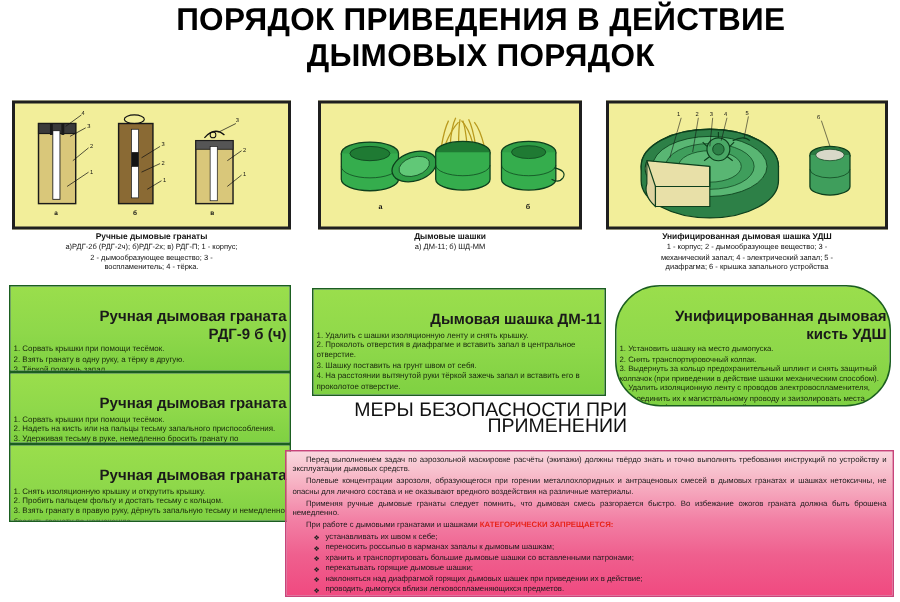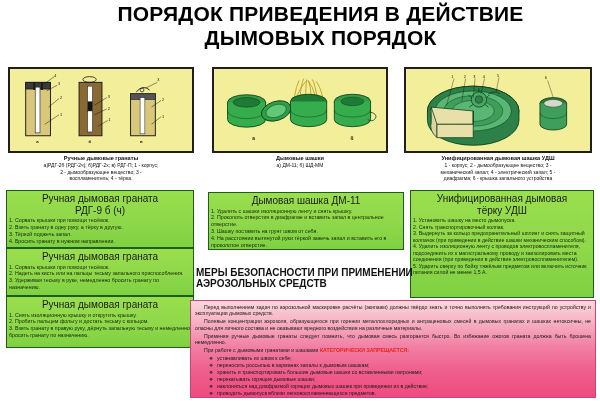--- a/index.html
+++ b/index.html
@@ -52,57 +52,57 @@
 
   
   .greenblk{
     position:absolute;
     border:1.5px solid #1b5e20;
     box-sizing:border-box;
     background:linear-gradient(to bottom,#9ade4c 0%,#8ed84a 55%,#7fd142 100%);
     overflow:hidden;
   }
   .gb-head{
-    text-align:center;
-    font-weight:normal;
+    text-align:right;
+    font-weight:bold;
     font-size:10px;
     line-height:11.5px;
     color:#1a1a1a;
-    padding:2px 2px 1px 2px;
+    padding:15px 2px 1px 2px;
   }
   .gb-head .sub{display:block;}
   .gb-list{margin:0;padding:0 2px 2px 2px;list-style:none;}
   .gb-list li{
     font-size:5.3px;
     line-height:6.6px;
     color:#18260c;
     margin:0 0 0.4px 0;
     white-space:nowrap;
     overflow:hidden;
   }
   .gb-list li.wrap{white-space:normal;}
 
   
   #blk-rdg2b{left:6px;top:190px;width:188px;height:58px;}
   #blk-rdg2x{left:6px;top:248px;width:188px;height:48px;}
   #blk-rdgp{left:6px;top:296px;width:188px;height:52px;}
 
   
-  #blk-dm11{left:208px;top:192px;width:196px;height:58px;}
+  #blk-dm11{left:208px;top:192px;width:196px;height:72px;}
   #blk-dm11 .gb-head{font-size:10px;}
 
   
-  #blk-udsh{left:410px;top:190px;width:184px;height:108px;}
+  #blk-udsh{left:410px;top:190px;width:184px;height:81px;border-radius:30px;}
   #blk-udsh .gb-head{font-size:10px;line-height:11.5px;}
   #blk-udsh .gb-list li{font-size:5.2px;line-height:6.3px;white-space:normal;}
 
   
   .safety-head{
     position:absolute;left:196px;top:268px;width:222px;
-    text-align:left;font-weight:bold;font-size:10px;line-height:10.5px;color:#111;
+    text-align:right;font-weight:normal;font-size:13px;line-height:10.5px;color:#111;
   }
   .safety-head .l2{display:block;}
 
   .pinkbox{
     position:absolute;left:190px;top:300px;width:406px;height:98px;
     border:1px solid #c8447a;
     box-sizing:border-box;
     background:linear-gradient(to bottom,#f9d7de 0%,#f7b9c8 18%,#f27fa4 48%,#ef5f8e 72%,#f04a80 100%);
     overflow:hidden;
     padding:3px 4px 2px 4px;
@@ -339,34 +339,33 @@
       <li>1. Удалить с шашки изоляционную ленту и снять крышку.</li>
       <li class="wrap">2. Проколоть отверстия в диафрагме и вставить запал в центральное отверстие.</li>
       <li>3. Шашку поставить на грунт швом от себя.</li>
       <li class="wrap">4. На расстоянии вытянутой руки тёркой зажечь запал и вставить его в проколотое отверстие.</li>
     </ul>
   </div>
 
   <div class="greenblk" id="blk-udsh">
     <div class="gb-head">
       <span>Унифицированная дымовая</span>
-      <span class="sub">тёрку УДШ</span>
+      <span class="sub">кисть УДШ</span>
     </div>
     <ul class="gb-list">
       <li>1. Установить шашку на место дымопуска.</li>
       <li>2. Снять транспортировочный колпак.</li>
       <li>3. Выдернуть за кольцо предохранительный шплинт и снять защитный колпачок (при приведении в действие шашки механическим способом).</li>
       <li>4. Удалить изоляционную ленту с проводов электровоспламенителя, подсоединить их к магистральному проводу и заизолировать места соединения (при приведении в действие электровоспламенителем).</li>
       <li>5. Ударить сверху по бойку тяжёлым предметом или включить источник питания силой не менее 1,5 А.</li>
     </ul>
   </div>
 
   <div class="safety-head">
     <span>МЕРЫ БЕЗОПАСНОСТИ ПРИ ПРИМЕНЕНИИ</span>
-    <span class="l2">АЭРОЗОЛЬНЫХ СРЕДСТВ</span>
   </div>
 
   <div class="pinkbox">
     <p>Перед выполнением задач по аэрозольной маскировке расчёты (экипажи) должны твёрдо знать и точно выполнять требования инструкций по устройству и эксплуатации дымовых средств.</p>
     <p>Полевые концентрации аэрозоля, образующегося при горении металлохлоридных и антраценовых смесей в дымовых гранатах и шашках нетоксичны, не опасны для личного состава и не оказывают вредного воздействия на различные материалы.</p>
     <p>Применяя ручные дымовые гранаты следует помнить, что дымовая смесь разгорается быстро. Во избежание ожогов граната должна быть брошена немедленно.</p>
     <p class="noindent"><span>При работе с дымовыми гранатами и шашками </span><span class="forbid">КАТЕГОРИЧЕСКИ ЗАПРЕЩАЕТСЯ:</span></p>
     <ul>
       <li>устанавливать их швом к себе;</li>
       <li>переносить россыпью в карманах запалы к дымовым шашкам;</li>

